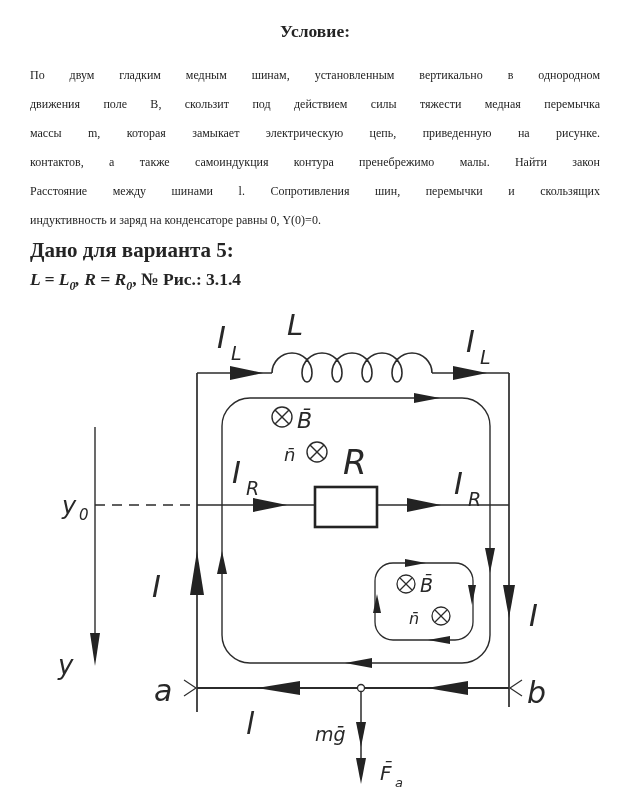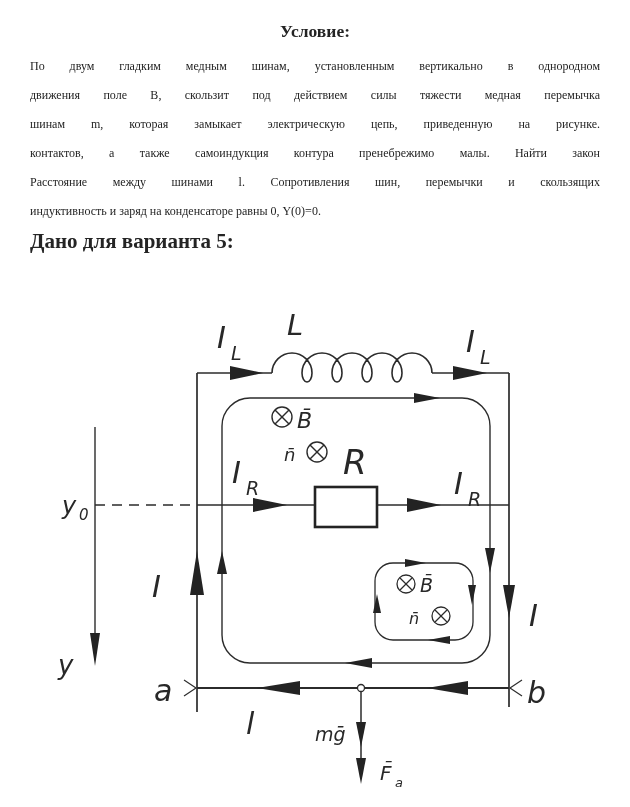--- a/index.html
+++ b/index.html
@@ -1,45 +1,46 @@
 <!DOCTYPE html>
 <html><head>
 <meta charset="utf-8">
 <style>
   html,body{margin:0;padding:0;}
   body{
     width:630px;height:807px;background:#ffffff;position:relative;overflow:hidden;
     font-family:"Liberation Serif", serif;color:#242424;
   }
   .textblock{position:absolute;left:30px;top:16px;width:570px;}
-  .title{text-align:center;font-weight:bold;font-size:17.5px;line-height:30px;margin-bottom:6px;}
+  .title{text-align:center;font-weight:bold;font-size:17.5px;line-height:30px;margin-bottom:15px;}
   .pline{font-size:12px;line-height:29px;text-align:justify;text-align-last:justify;}
   .pline.last{text-align-last:left;}
   .given{font-weight:bold;font-size:21px;line-height:29px;margin-top:1px;}
   .formula{font-weight:bold;font-size:17.5px;line-height:29px;}
   .formula .it{font-style:italic;}
   .formula sub{font-size:12px;}
   svg text{font-family:"DejaVu Sans", sans-serif;font-style:italic;fill:#282828;}
   svg .main{font-size:30px;}
   svg .sub{font-size:19px;}
   svg .shape{fill:none;stroke:#2b2b2b;}
   svg .arr{fill:#232323;stroke:none;}
 </style>
 </head>
 <body>
 
 <div class="textblock">
   <div class="title">Условие:</div>
   <div class="pline">По двум гладким медным шинам, установленным вертикально в однородном</div>
   <div class="pline">движения поле В, скользит под действием силы тяжести медная перемычка</div>
-  <div class="pline">шинам m, которая замыкает электрическую цепь, приведенную на рисунке.</div>
+  <div class="pline">массы m, которая замыкает электрическую цепь, приведенную на рисунке.</div>
   <div class="pline">контактов, а также самоиндукция контура пренебрежимо малы. Найти закон</div>
   <div class="pline">Расстояние между шинами l. Сопротивления шин, перемычки и скользящих</div>
   <div class="pline last">индуктивность и заряд на конденсаторе равны 0, Y(0)=0.</div>
   <div class="given">Дано для варианта 5:</div>
+  <div class="formula"><span class="it">L = L</span><sub class="it">0</sub><span class="it">, R = R</span><sub class="it">0</sub><span>, № Рис.: 3.1.4</span></div>
 </div>
 
 <svg width="630" height="807" viewBox="0 0 630 807" style="position:absolute;left:0;top:0;">
 
   <line class="shape" x1="197" y1="373" x2="272" y2="373" stroke-width="1.7"></line>
   <line class="shape" x1="432" y1="373" x2="509" y2="373" stroke-width="1.7"></line>
   <path class="shape" stroke-width="1.6" d="M272,373 a20,20 0 0 1 40,0 a5,9 0 0 1 -10,0 a20,20 0 0 1 40,0 a5,9 0 0 1 -10,0 a20,20 0 0 1 40,0 a5,9 0 0 1 -10,0 a20,20 0 0 1 40,0 a5,9 0 0 1 -10,0 a20,20 0 0 1 40,0"></path>
   <line class="shape" x1="197" y1="373" x2="197" y2="712" stroke-width="1.7"></line>
   <line class="shape" x1="509" y1="373" x2="509" y2="707" stroke-width="1.7"></line>
 

